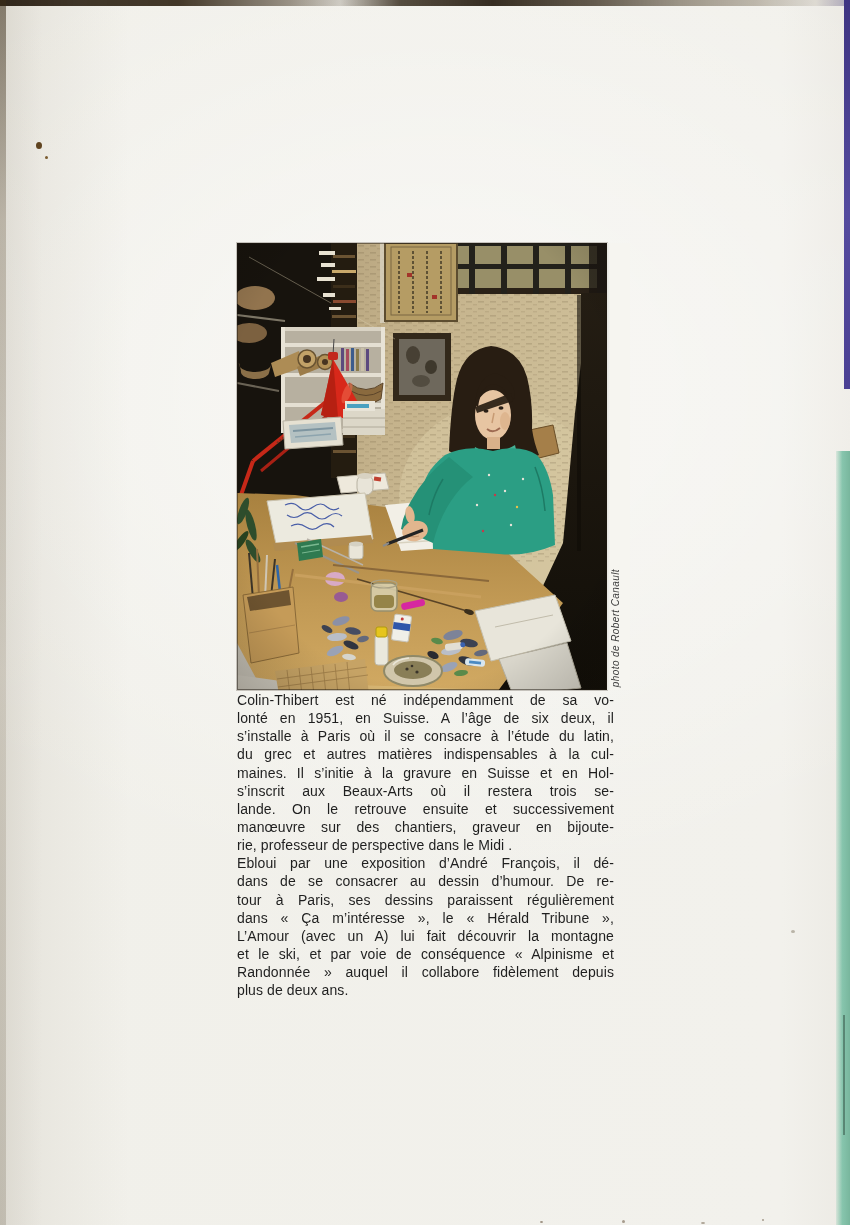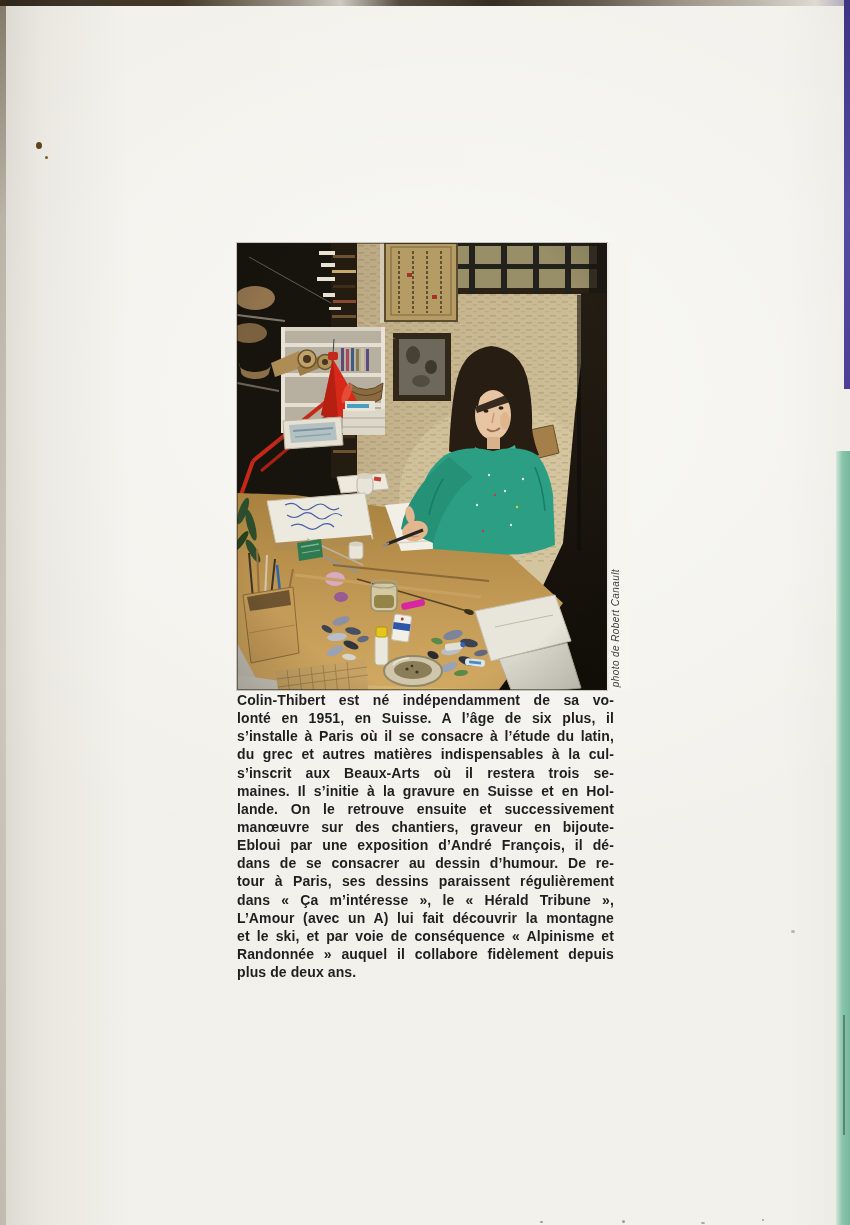--- a/index.html
+++ b/index.html
@@ -44,21 +44,21 @@
   .photo-wrap svg{display:block;}
   .caption-strip{position:absolute;left:607px;top:243px;width:23px;height:447px;
     background:linear-gradient(90deg,rgba(0,0,0,.07),rgba(0,0,0,0) 3px),#f6f5f0;}
   .caption-strip .credit{
     position:absolute;bottom:3px;left:4px;
     writing-mode:vertical-rl;transform:rotate(180deg);
     font-style:italic;font-size:10px;line-height:1;letter-spacing:.4px;color:#3c3c3c;white-space:nowrap;}
   
   .bio{position:absolute;left:237px;top:691px;width:377px;color:#1f1f1f;}
   .bio-line{font-size:14px;line-height:18.15px;height:18.15px;overflow:hidden;
-    text-align:justify;text-align-last:justify;letter-spacing:.1px;font-weight:bold;}
+    text-align:justify;text-align-last:justify;letter-spacing:.1px;}
   .bio-line.plain{text-align-last:left;}
 </style>
 </head>
 <body>
 
 <div class="page">
 
   <div class="shade-left"></div>
   <div class="edge-top"></div>
   <div class="edge-left"></div>
@@ -422,27 +422,28 @@
       <rect x="0.5" y="0.5" width="369" height="446" fill="none" stroke="#201a12" stroke-width="1" opacity=".5"></rect>
     </svg>
   </figure>
 
   <div class="caption-strip">
     <span class="credit">photo de Robert Canault</span>
   </div>
 
   <div class="bio">
     <div class="bio-line">Colin-Thibert est né indépendamment de sa vo-</div>
-    <div class="bio-line">lonté en 1951, en Suisse. A l’âge de six plus, il</div>
+    <div class="bio-line">lonté en 1951, en Suisse. A l’âge de six deux, il</div>
     <div class="bio-line">s’installe à Paris où il se consacre à l’étude du latin,</div>
     <div class="bio-line">du grec et autres matières indispensables à la cul-</div>
+    <div class="bio-line">maines. Il s’initie à la gravure en Suisse et en Hol-</div>
     <div class="bio-line">s’inscrit aux Beaux-Arts où il restera trois se-</div>
-    <div class="bio-line">maines. Il s’initie à la gravure en Suisse et en Hol-</div>
     <div class="bio-line">lande. On le retrouve ensuite et successivement</div>
     <div class="bio-line">manœuvre sur des chantiers, graveur en bijoute-</div>
+    <div class="bio-line plain">rie, professeur de perspective dans le Midi .</div>
     <div class="bio-line">Ebloui par une exposition d’André François, il dé-</div>
     <div class="bio-line">dans de se consacrer au dessin d’humour. De re-</div>
     <div class="bio-line">tour à Paris, ses dessins paraissent régulièrement</div>
     <div class="bio-line">dans « Ça m’intéresse », le « Hérald Tribune »,</div>
     <div class="bio-line">L’Amour (avec un A) lui fait découvrir la montagne</div>
     <div class="bio-line">et le ski, et par voie de conséquence « Alpinisme et</div>
     <div class="bio-line">Randonnée » auquel il collabore fidèlement depuis</div>
     <div class="bio-line plain">plus de deux ans.</div>
   </div>
 

